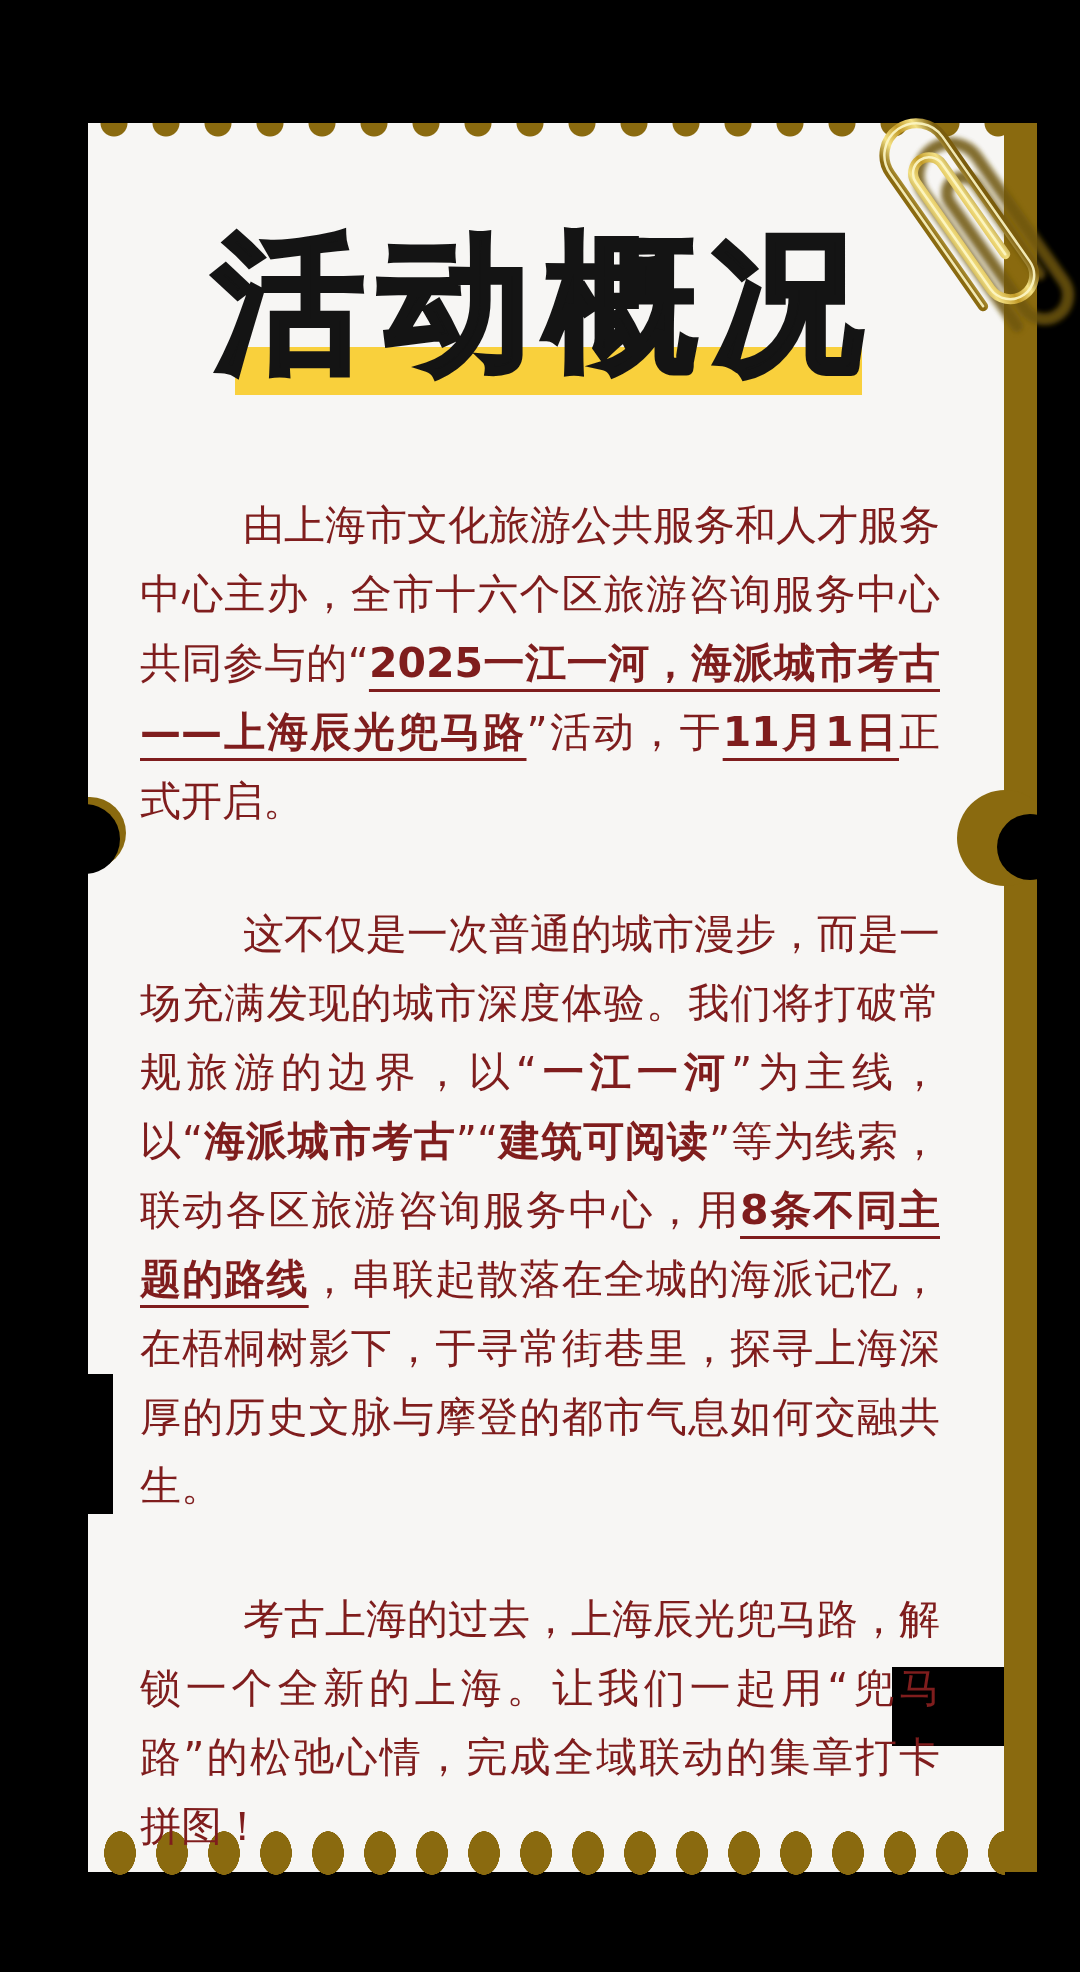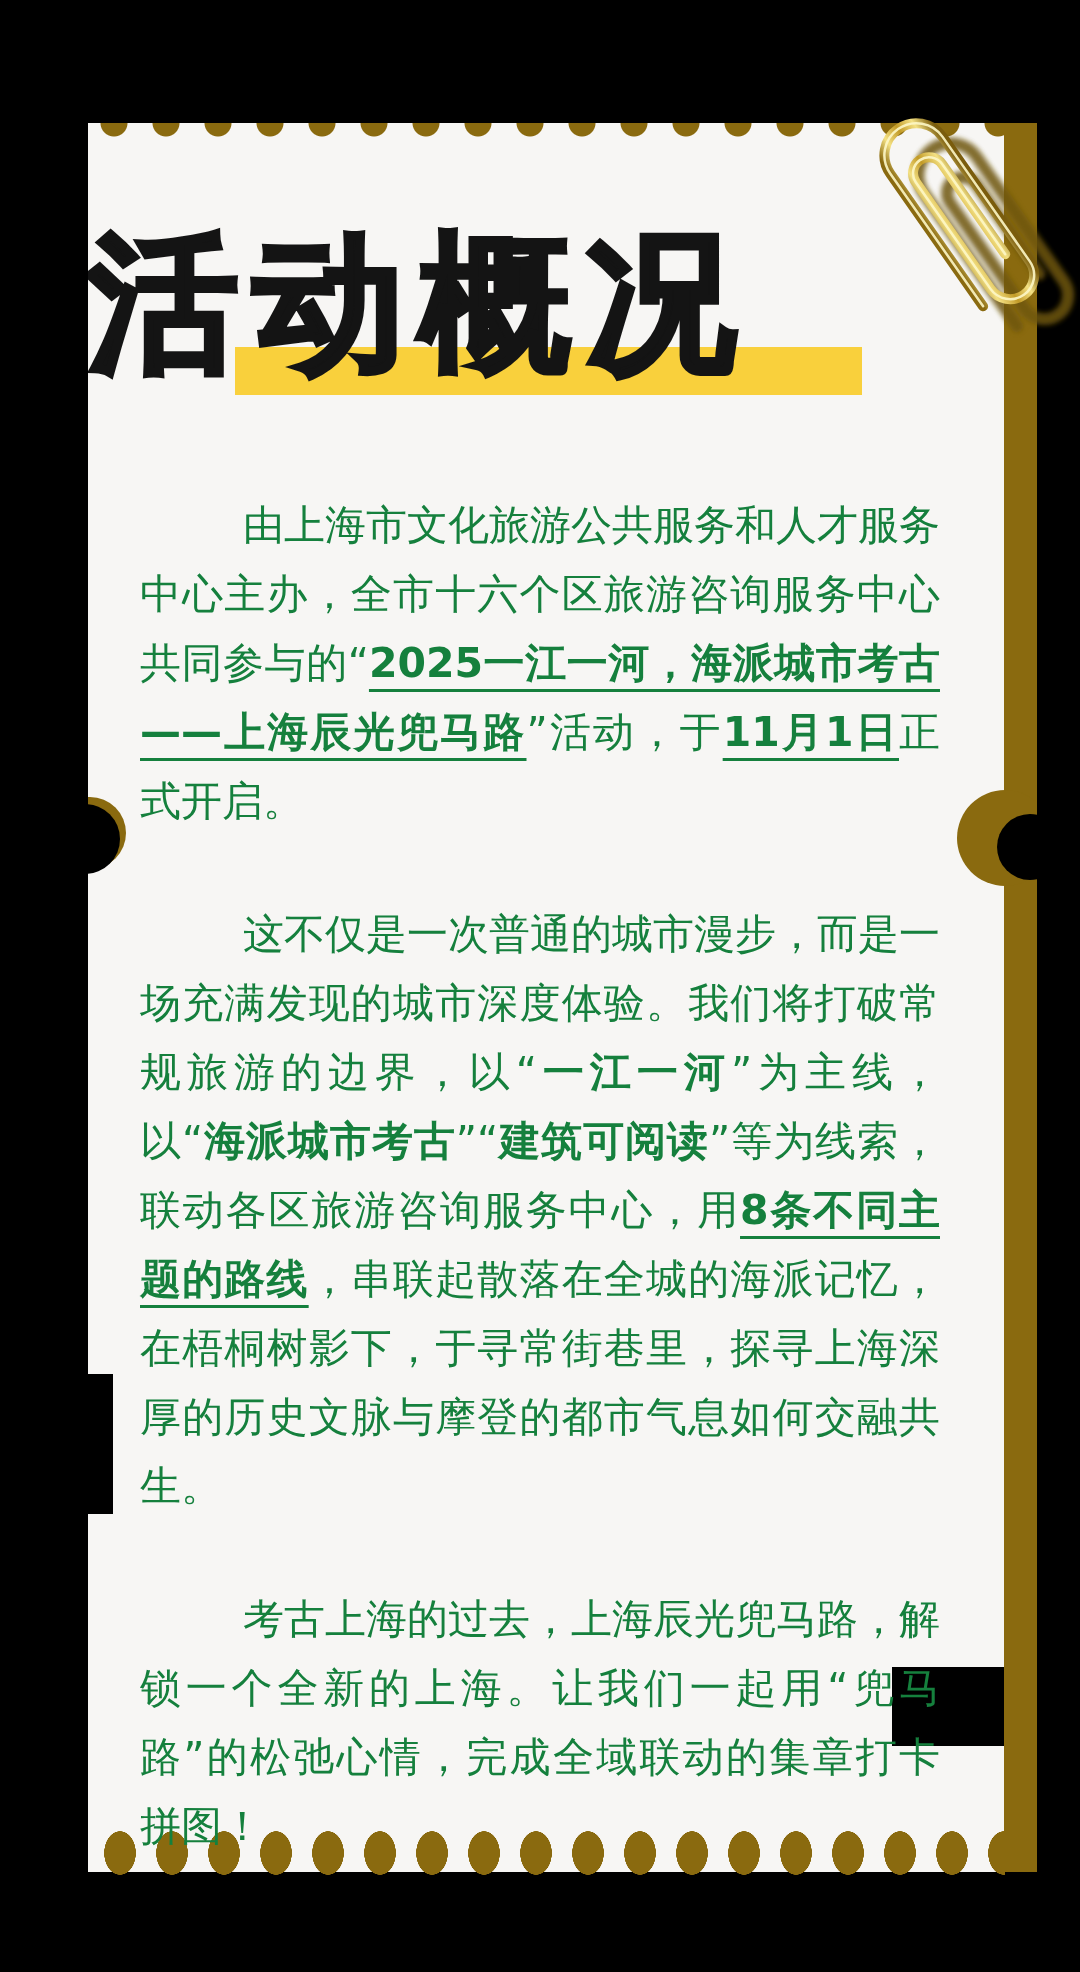--- a/index.html
+++ b/index.html
@@ -38,27 +38,27 @@
   .tab-bottom-right{
     position:absolute;left:804px;top:1544px;width:112px;height:79px;background:#000;
   }
   
   .title-bar{
     position:absolute;left:147px;top:224px;width:627px;height:48px;
     background:#F9D03C;z-index:1;
   }
   .page-title{
     position:absolute;left:0;top:100px;width:916px;margin:0;z-index:2;
-    text-align:left;font-size:150px;line-height:160px;font-weight:bold;
+    text-align:center;font-size:150px;line-height:160px;font-weight:bold;
     color:#141414;letter-spacing:16px;
     -webkit-text-stroke:5px #141414;
   }
   
   .body-text{
-    position:absolute;left:52px;top:368px;width:800px;z-index:2;color:#15803d;
+    position:absolute;left:52px;top:368px;width:800px;z-index:2;color:#7f1d1d;
   }
   .body-text p{
     margin:0 0 64px 0;font-size:41px;line-height:69px;
     text-align:justify;text-indent:103px;
   }
   .seg{font-weight:normal;}
   .seg.b{font-weight:bold;}
   .seg.u{
     text-decoration:underline;
     text-decoration-thickness:3px;

